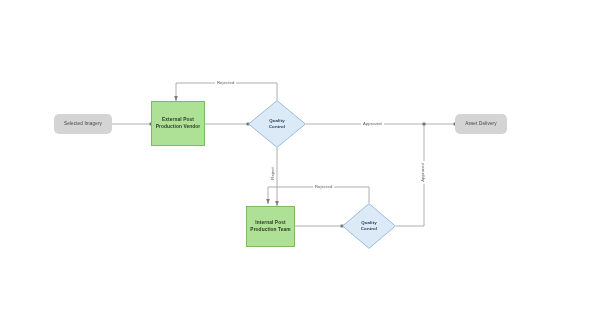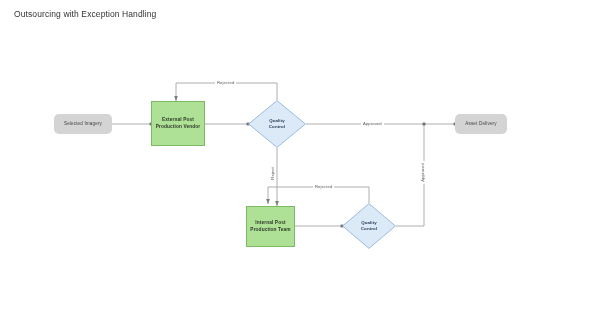--- a/index.html
+++ b/index.html
@@ -92,21 +92,20 @@
   .edge-label.vert {
     transform: rotate(-90deg);
     transform-origin: center center;
   }
 </style>
 </head>
 <body>
 
 <div id="canvas">
 
-  <div class="title">Outsourcing with Exception Handling</div>
 
   <svg class="wires" viewBox="0 0 596 335">
     <defs>
       <marker id="arrow" markerWidth="6" markerHeight="6" refX="5" refY="3" orient="auto" markerUnits="userSpaceOnUse">
         <path d="M0,1.1 L5,3 L0,4.9 z" fill="#7d7d7d"></path>
       </marker>
       <marker id="dot" markerWidth="4" markerHeight="4" refX="2" refY="2" markerUnits="userSpaceOnUse">
         <rect x="0.6" y="0.6" width="2.8" height="2.8" fill="#6f6f6f"></rect>
       </marker>
     </defs>

